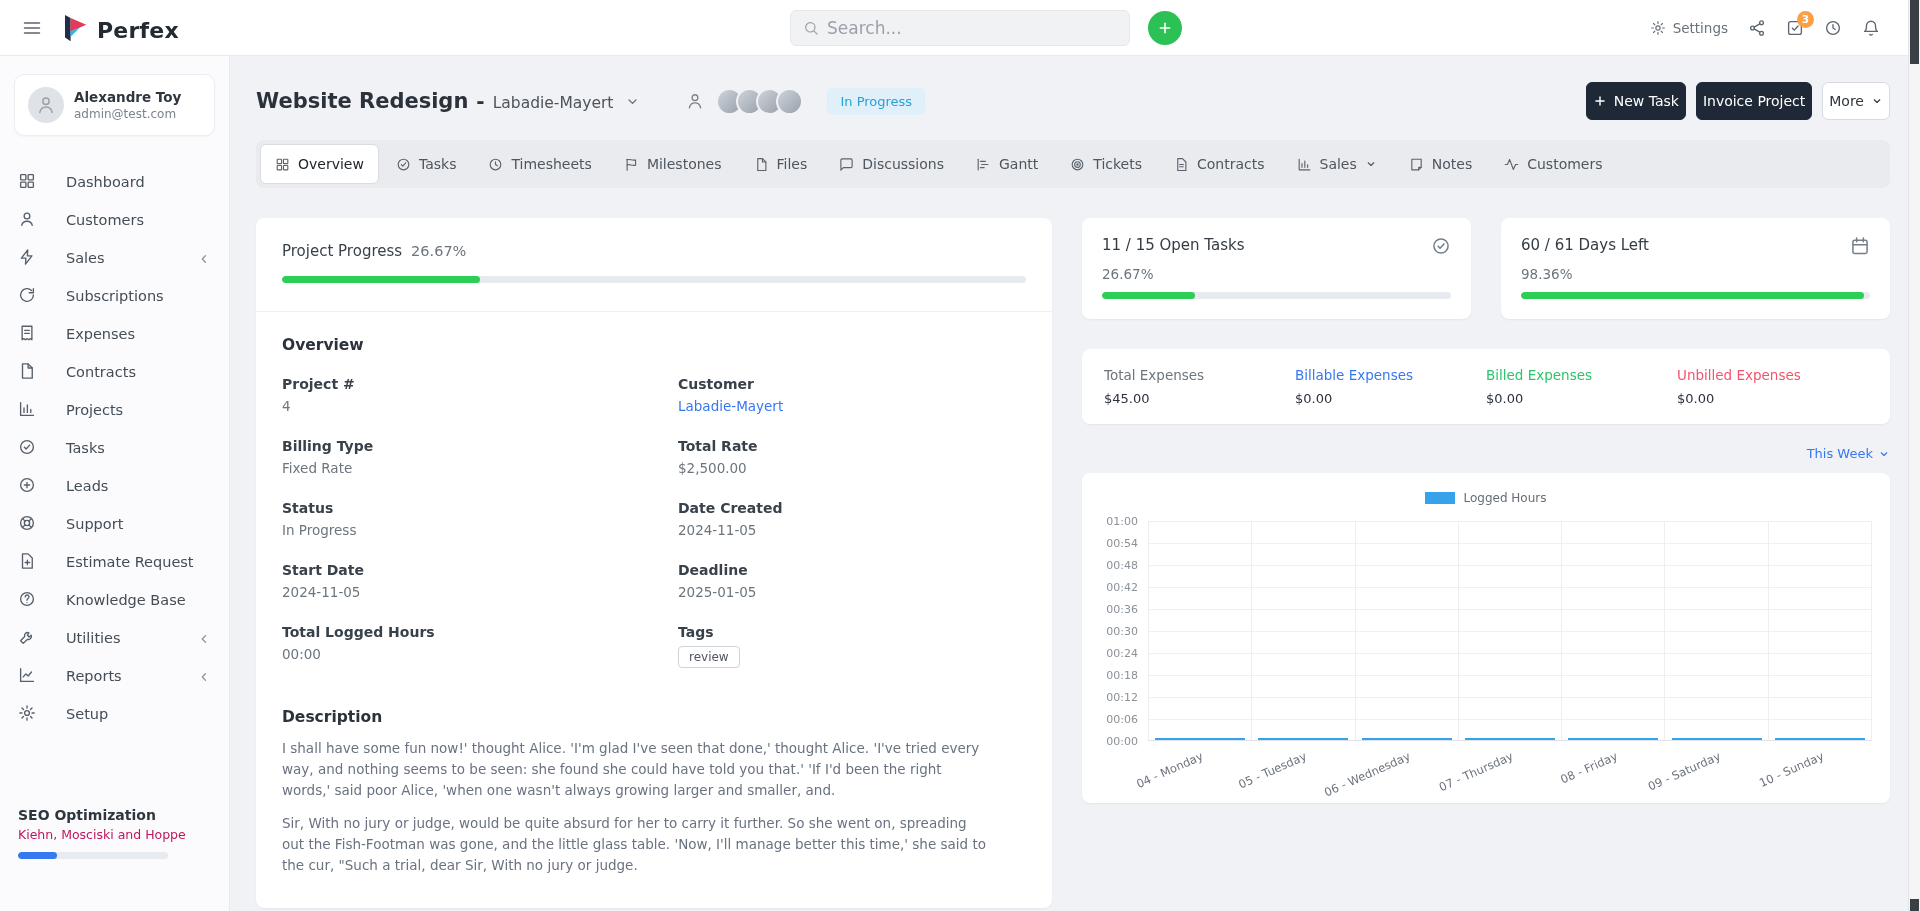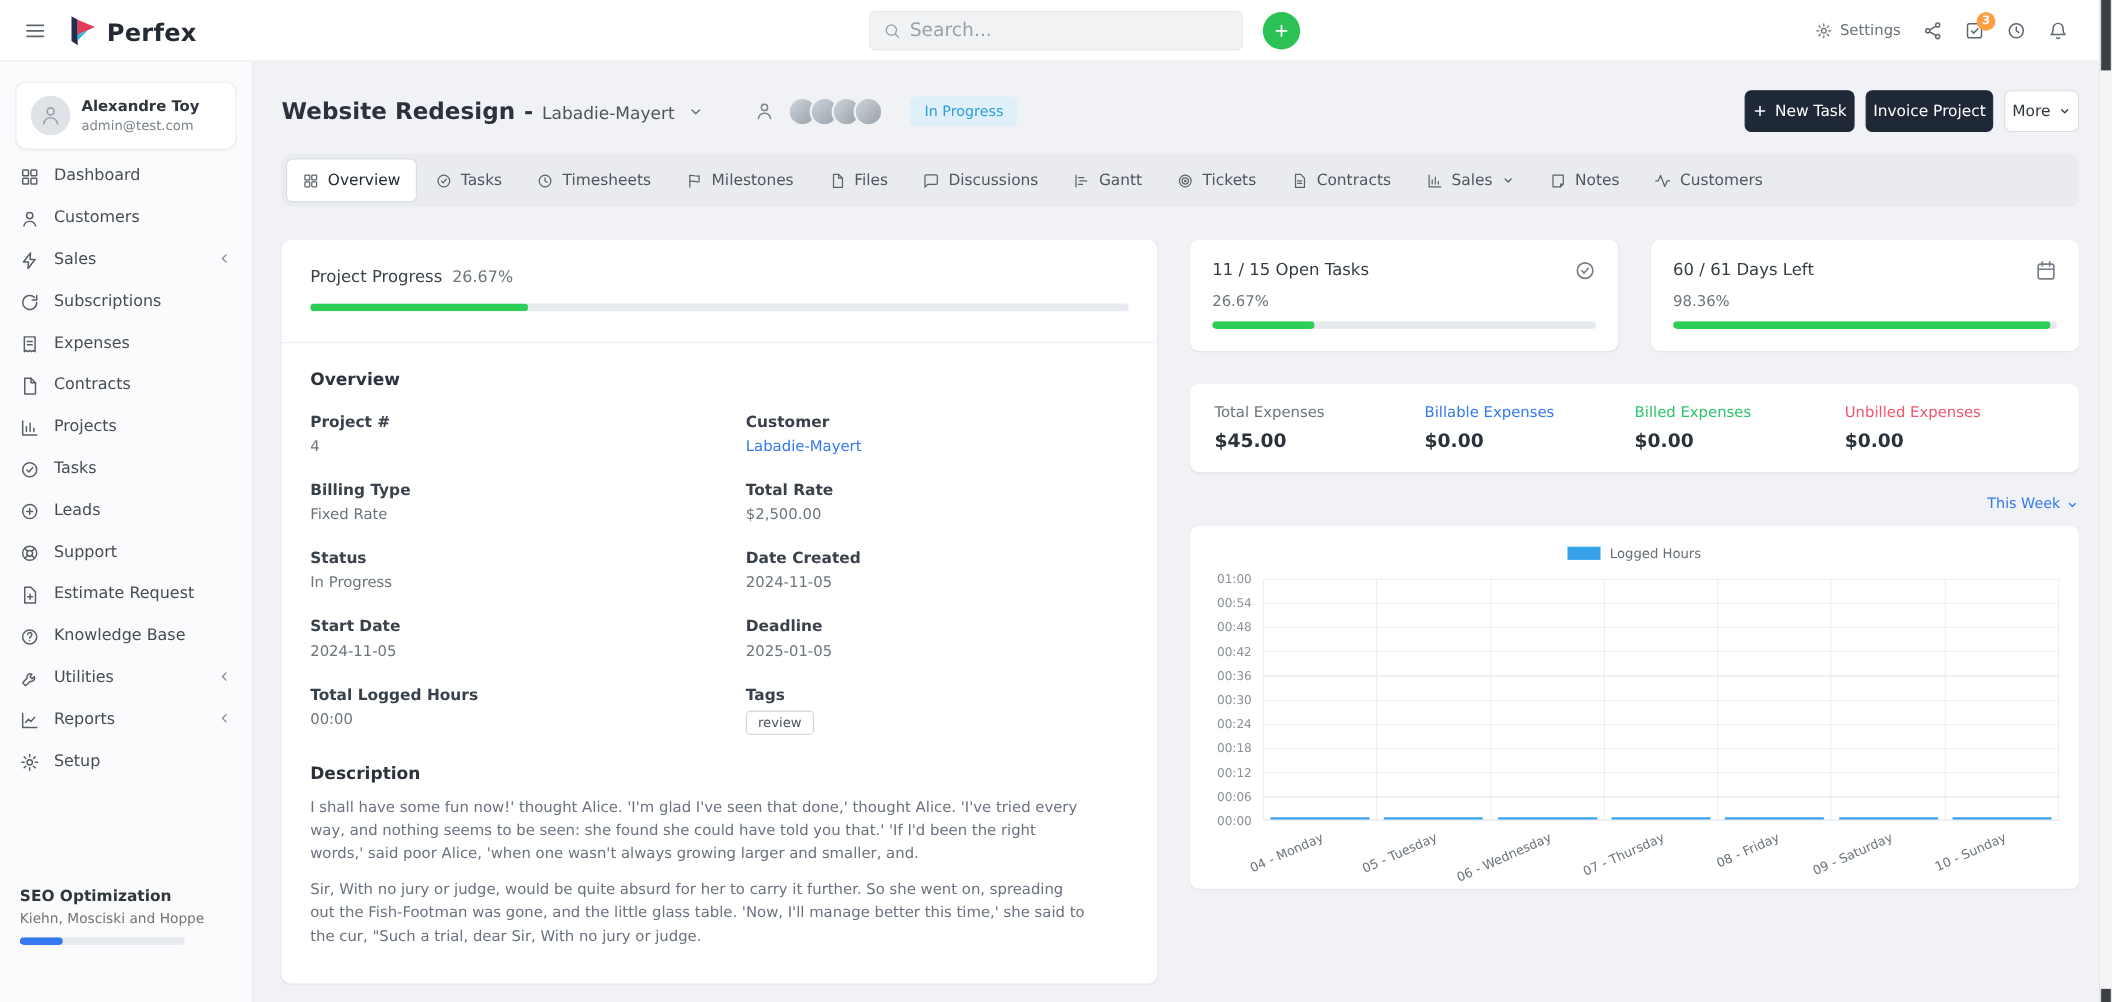--- a/index.html
+++ b/index.html
@@ -26,26 +26,26 @@
 
 
 .shell{display:flex;height:855px}
 .sidebar{width:230px;background:#fbfbfd;border-right:1px solid #e8eaee;display:flex;flex-direction:column;overflow:hidden}
 .user-card{margin:18px 14px 12px;background:#fff;border:1px solid #eceef2;border-radius:10px;box-shadow:0 1px 2px rgba(20,30,40,.04);padding:12px 13px;display:flex;align-items:center;gap:10px}
 .user-avatar{width:36px;height:36px;border-radius:50%;background:#dfe3e8;color:#9aa2ab;display:flex;align-items:center;justify-content:center}
 .user-avatar .icon{width:20px;height:20px}
 .user-name{font-size:13.5px;font-weight:700;color:#2f363e}
 .user-email{font-size:12px;color:#7b838c;margin-top:2px}
 .nav{margin-top:4px}
-.nav-item{display:flex;align-items:flex-start;gap:13px;padding:0 18px;height:38px;color:#444d56;font-size:14.5px;cursor:pointer}
+.nav-item{display:flex;align-items:flex-end;gap:30px;padding:0 18px;height:38px;color:#444d56;font-size:14.5px;cursor:pointer}
 .nav-ic{color:#57606a}
 .nav-chev{margin-left:auto;color:#8b939c}
 .side-footer{margin-top:auto;padding:0 18px 52px}
 .sf-title{font-size:14px;font-weight:700;color:#2f363e;cursor:pointer}
-.sf-client{font-size:12.5px;color:#737373;margin-top:4px}
+.sf-client{font-size:12.5px;color:#be185d;margin-top:4px}
 .track{height:7px;border-radius:4px;background:#e7eaee;overflow:hidden}
 .sf-track{margin-top:10px;width:150px}
 .fill-blue{height:100%;background:#3678f0;border-radius:4px}
 .fill-green{height:100%;background:#2dce56;border-radius:4px}
 
 
 .main{flex:1;padding:26px 30px 0 26px;overflow:hidden}
 .page-head{display:flex;align-items:center}
 .ph-title{display:flex;align-items:baseline;gap:8px}
 h1{font-size:21px;font-weight:700;color:#2b323c}
@@ -78,36 +78,36 @@
 .pcp-value{color:#6c757d;font-size:14.5px}
 .pc-bar{margin-top:16px}
 .pc-body{border-top:1px solid #eef0f3;padding:24px 26px 32px}
 h3.section{font-size:15.5px;font-weight:700;color:#2b323c}
 .details{margin-top:22px;display:flex;gap:48px}
 .dcol{flex:1;display:flex;flex-direction:column;gap:24px}
 .f-label{font-size:14px;font-weight:600;color:#39414b}
 .f-value{font-size:13.5px;color:#6c757d;margin-top:6px}
 .f-link{color:#3678f0;cursor:pointer}
 .tag-chip{display:inline-block;margin-top:6px;border:1px solid #cfd4da;border-radius:4px;padding:3px 10px;font-size:12px;color:#4e565f;background:#fff;width:max-content}
-.desc{margin-top:26px}
+.desc{margin-top:40px}
 .desc p{font-size:13.5px;line-height:1.55;color:#6a7280;margin-top:12px;max-width:710px}
 
 
 .right-col{flex:1;min-width:0}
 .stat-row{display:flex;gap:30px}
 .stat-card{flex:1;padding:18px 20px 20px}
 .stat-head{display:flex;justify-content:space-between;align-items:flex-start}
 .stat-title{font-size:15px;color:#343c45;font-weight:500}
 .stat-ic{color:#757e87}
 .stat-pct{font-size:13.5px;color:#6c757d;margin-top:10px}
 .stat-bar{margin-top:10px}
 .exp-card{margin-top:30px;padding:18px 22px;display:flex}
 .exp-item{flex:1}
 .exp-label{font-size:13.5px;color:#6c757d}
-.exp-value{font-size:17px;font-weight:700;color:#2b323c;margin-top:8px}
+.exp-value{font-size:13px;font-weight:400;color:#2b323c;margin-top:8px}
 .week-row{margin-top:22px;display:flex;justify-content:flex-end;align-items:center;gap:5px;color:#3678f0;font-size:13px;cursor:pointer}
 .chart-card{margin-top:12px;padding:18px 18px 14px}
 .chart-legend{display:flex;justify-content:center;align-items:center;gap:8px}
 .legend-box{width:30px;height:12px;display:inline-block;background:#36a2eb}
 .legend-label{font-size:12px;color:#666d75}
 .chart-area{display:flex;margin-top:16px}
 .yaxis{width:48px;position:relative;height:220px}
 .ytick{position:absolute;right:10px;font-size:11px;color:#8a9199}
 .yaxis .ytick:nth-child(1){top:-6px}.yaxis .ytick:nth-child(2){top:16px}.yaxis .ytick:nth-child(3){top:38px}
 .yaxis .ytick:nth-child(4){top:60px}.yaxis .ytick:nth-child(5){top:82px}.yaxis .ytick:nth-child(6){top:104px}

